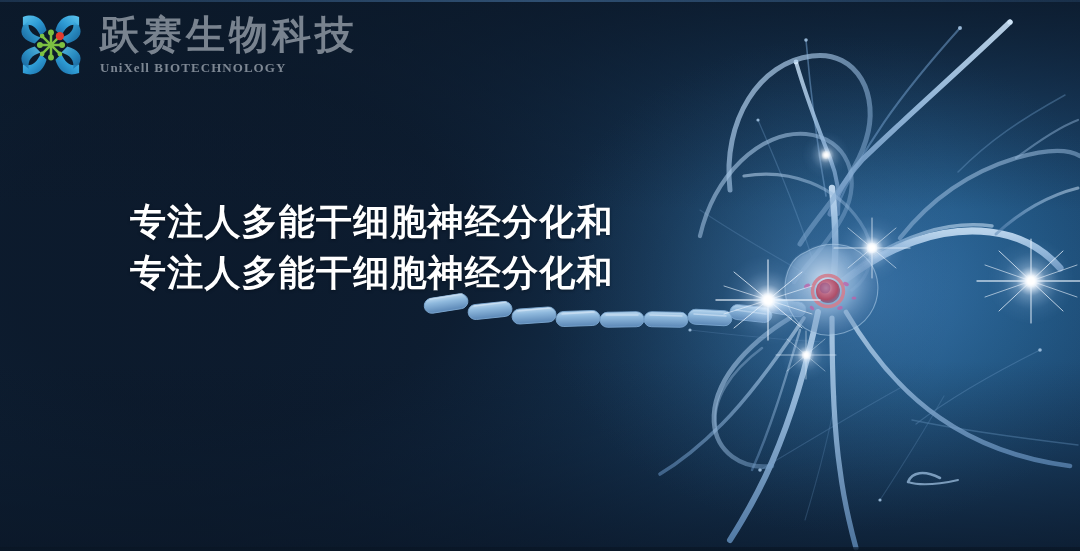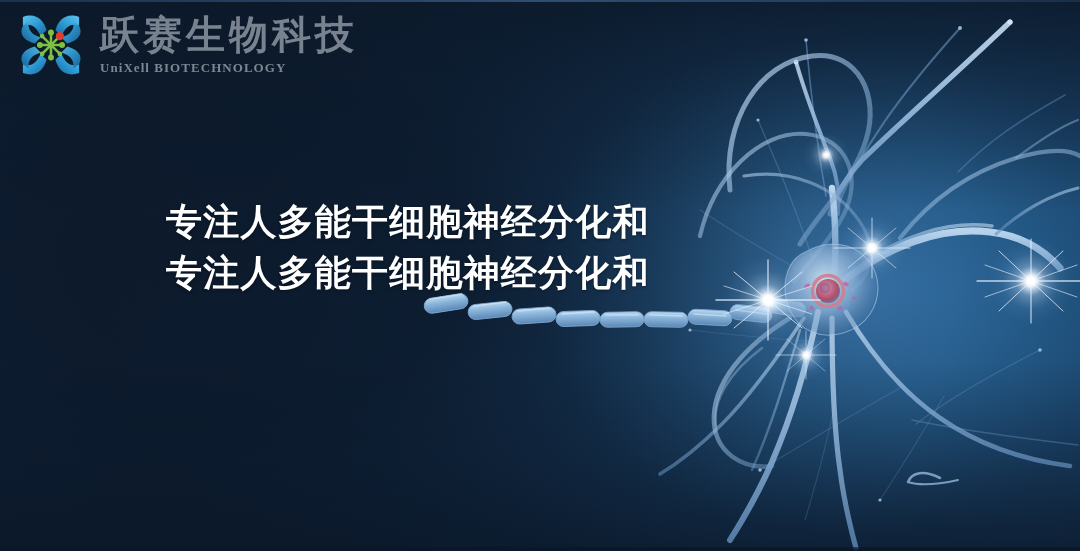--- a/index.html
+++ b/index.html
@@ -89,21 +89,21 @@
     top: 196px;
     color: #ffffff;
     font-weight: 700;
     font-size: 36px;
     line-height: 51px;
     letter-spacing: 1.2px;
     font-family: "DejaVu Sans", "Liberation Sans", sans-serif;
     text-shadow: 0 1px 3px rgba(4,12,22,0.55);
     white-space: nowrap;
   }
-  .headline > div { display: block; margin-left: 36px; }
+  .headline > div { display: block; }
 </style>
 </head>
 <body>
 
 <div id="stage">
 
   <div class="bg-base"></div>
   <div class="bg-vignette"></div>
   <div class="bg-topdark"></div>
   <div class="bg-botdark"></div>

